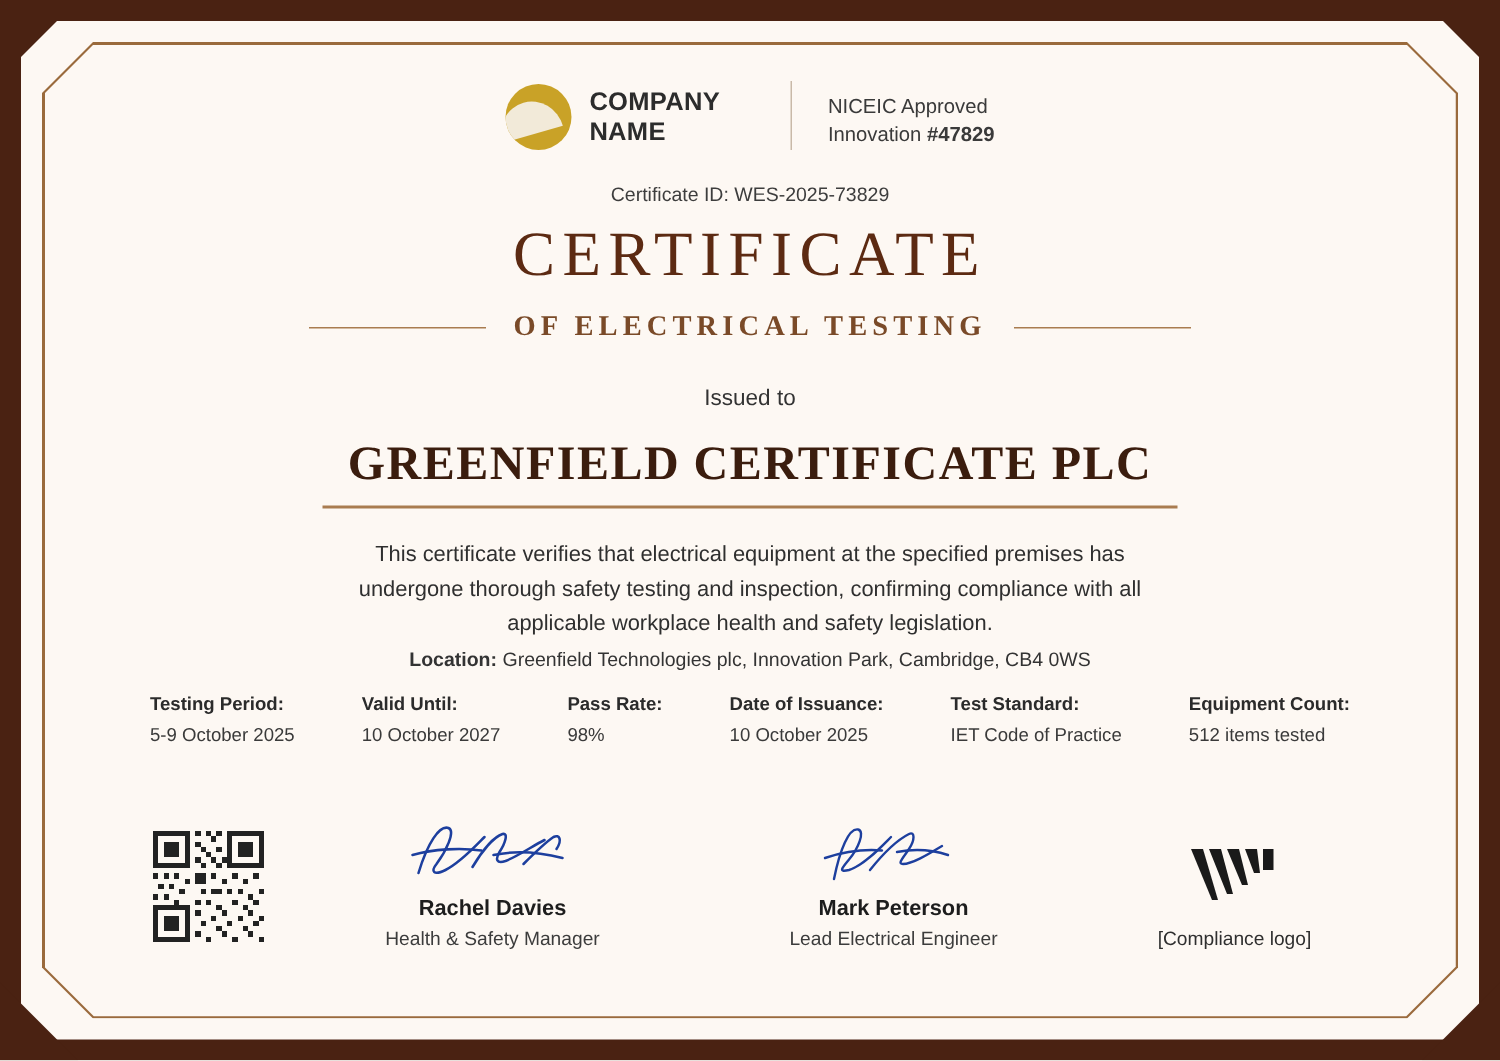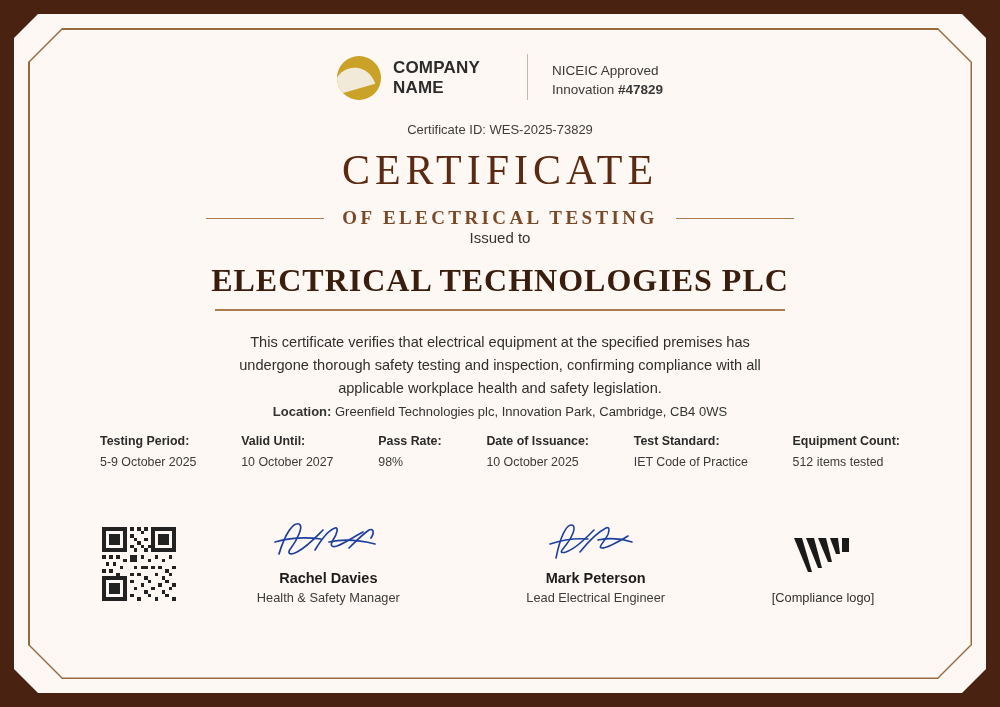--- a/index.html
+++ b/index.html
@@ -166,20 +166,21 @@
     font-family: "Liberation Serif", serif;
     font-size: 19px;
     letter-spacing: 3.4px;
     color: #7a4a28;
     white-space: nowrap;
     font-weight: bold;
   }
 
   
   .issued-to {
+    margin-top: 28px;
     font-size: 15px;
     color: #333;
   }
   .recipient {
     margin-top: 16px;
     font-family: "Liberation Serif", serif;
     font-size: 32px;
     font-weight: bold;
     letter-spacing: 1px;
     color: #3b1d0e;
@@ -309,21 +310,21 @@
 
     <div class="title">CERTIFICATE</div>
 
     <div class="subtitle-row">
       <div class="rule"></div>
       <div class="subtitle">OF ELECTRICAL TESTING</div>
       <div class="rule"></div>
     </div>
 
     <div class="issued-to">Issued to</div>
-    <div class="recipient">ELECTRICAL TECHNOLOGIES PLC</div>
+    <div class="recipient">GREENFIELD CERTIFICATE PLC</div>
     <div class="recipient-rule"></div>
 
     <div class="body-text">This certificate verifies that electrical equipment at the specified premises has undergone thorough safety testing and inspection, confirming compliance with all applicable workplace health and safety legislation.</div>
 
     <div class="meta-lines">
       <div>
         <b>Location:</b>
         <span>Greenfield Technologies plc, Innovation Park, Cambridge, CB4 0WS</span>
       </div>
     </div>

